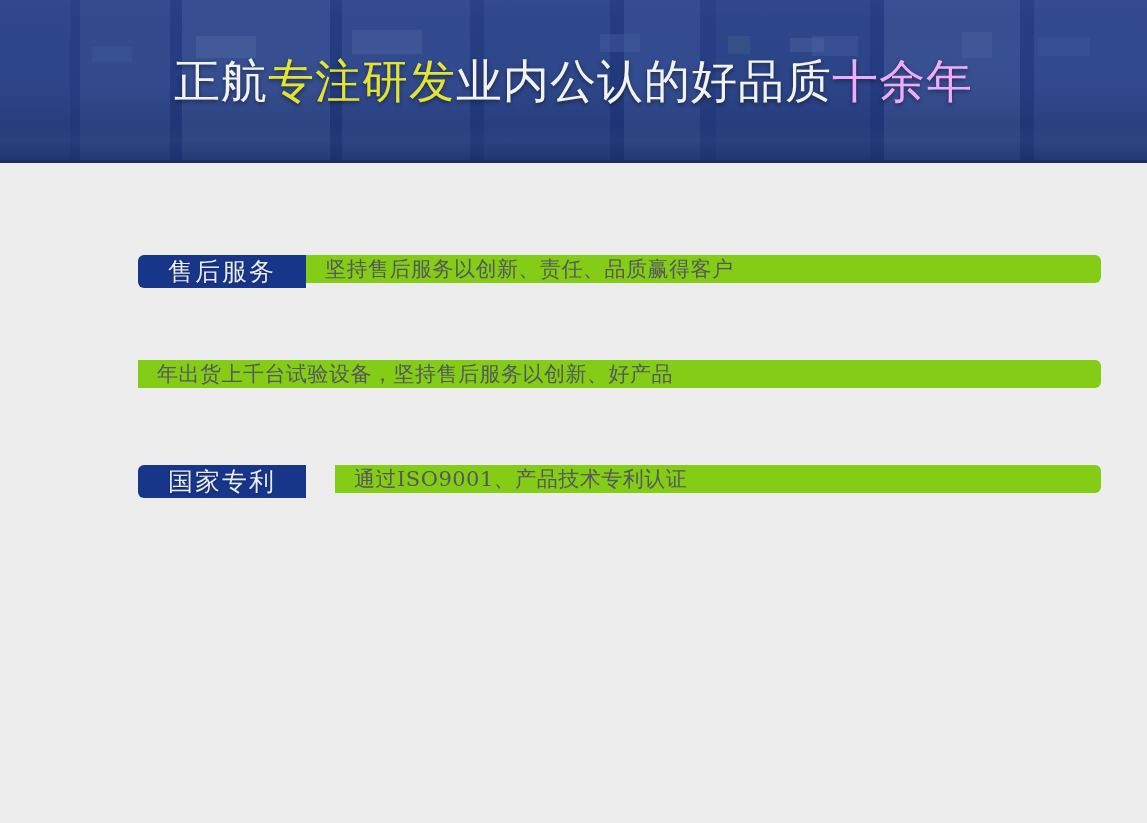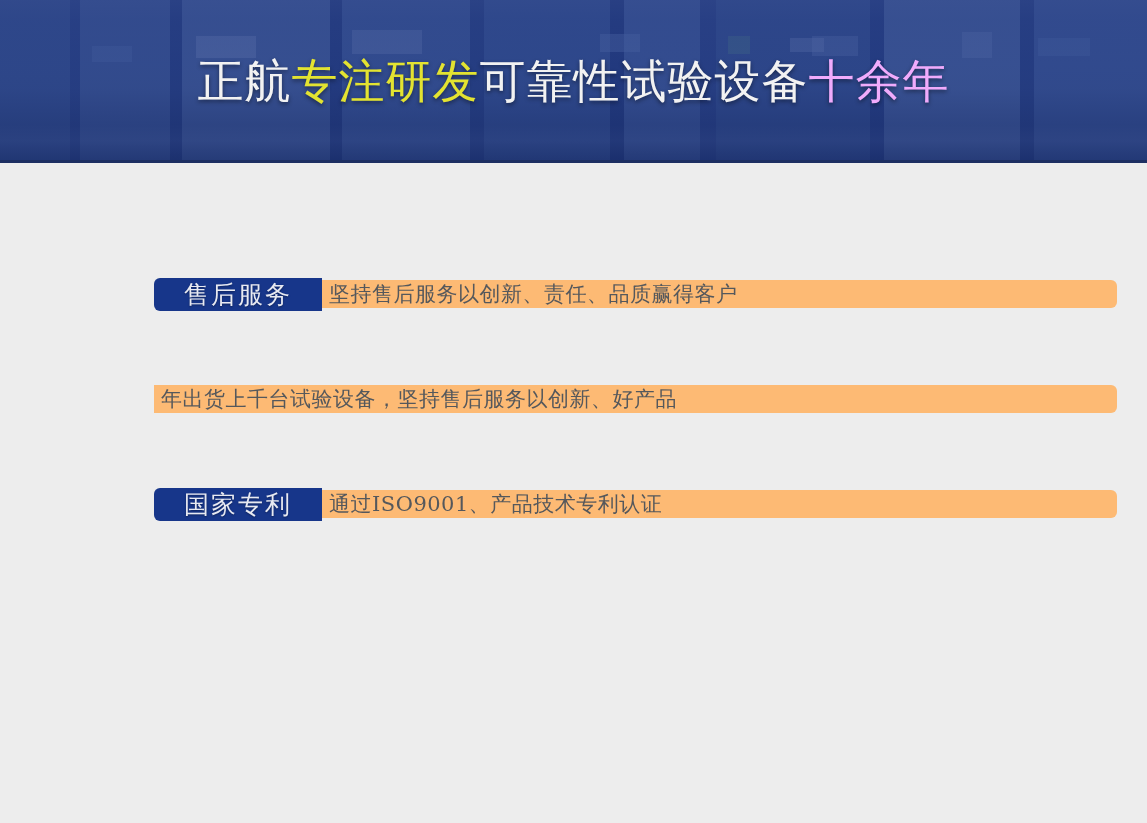--- a/index.html
+++ b/index.html
@@ -131,63 +131,62 @@
   
   .feature-list {
     width: 963px;
     margin: 0 auto;
     padding-top: 92px;
     box-sizing: content-box;
     padding-left: 92px;
   }
   .feature-row {
     display: flex;
-    align-items: center;
+    align-items: flex-start;
     height: 78px;
     margin-bottom: 27px;
     width: 963px;
-    margin-left: 16px;
-  }
-  .feature-row:last-child { margin-bottom: 0; }
+  }
+  .feature-row:last-child { margin-bottom: 0; gap: 29px; }
 
   .feature-tag {
     flex: 0 0 168px;
     width: 168px;
     background: #17368a;
     color: #e8eaf2;
     display: flex;
     align-items: center;
     justify-content: center;
     font-size: 25px;
     letter-spacing: 2px;
     border-radius: 6px 0 0 6px;
     text-shadow: 0 1px 2px rgba(0,0,0,0.35);
     font-family: "DejaVu Serif", "Liberation Serif", serif;
   }
   .feature-desc {
     flex: 1 1 auto;
-    background: #fdba74;
+    background: #84cc16;
     border-radius: 0 6px 6px 0;
     display: flex;
     align-items: center;
-    padding-left: 7px;
+    padding-left: 19px;
     font-size: 21px;
     color: #55585c;
     letter-spacing: 0.5px;
     font-family: "DejaVu Serif", "Liberation Serif", serif;
   }
 </style>
 </head>
 <body>
 
 <div class="banner">
   <div class="banner-photo"></div>
   <div class="banner-overlay"></div>
   <div class="banner-title">
-    <span class="t-white">正航</span><span class="t-yellow">专注研发</span><span class="t-white">可靠性试验设备</span><span class="t-red">十余年</span>
+    <span class="t-white">正航</span><span class="t-yellow">专注研发</span><span class="t-white">业内公认的好品质</span><span class="t-red">十余年</span>
   </div>
 </div>
 
 <div class="feature-list">
 
   <div class="feature-row">
     <div class="feature-tag">售后服务</div>
     <div class="feature-desc">坚持售后服务以创新、责任、品质赢得客户</div>
   </div>
 

